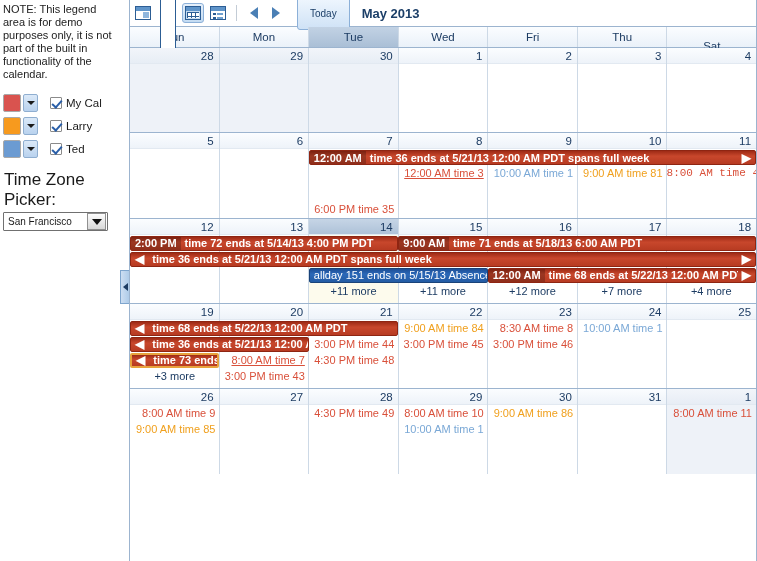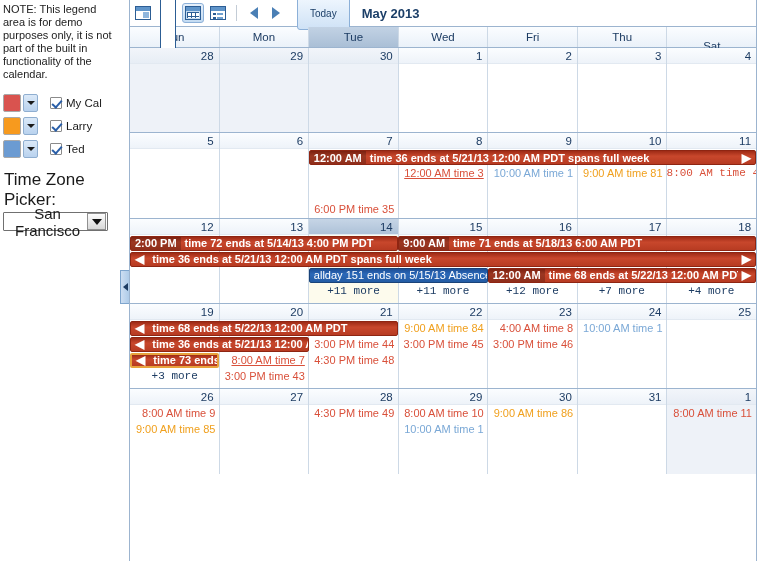--- a/index.html
+++ b/index.html
@@ -44,21 +44,21 @@
     content: ""; position: absolute; left: 3px; top: 0px;
     width: 4px; height: 8px; border: solid #2a5fa8;
     border-width: 0 2px 2px 0; transform: rotate(42deg);
   }
   .cal-label { font-size: 11.5px; color: #1a1a1a; }
   .tz-title { font-size: 17px; color: #1a1a1a; margin: 10px 0 2px 1px; }
   .tz-select {
     width: 105px; height: 19px; border: 1px solid #707070; background: #fff;
     display: flex; align-items: center; border-radius: 1px;
   }
-  .tz-value { font-size: 15px; color: #1a1a1a; padding-left: 4px; flex: 1; text-align: center; }
+  .tz-value { font-size: 10px; color: #1a1a1a; padding-left: 4px; flex: 1; }
   .tz-btn {
     width: 19px; height: 17px; margin-right: 1px;
     background: linear-gradient(to bottom,#fdfdfd,#d8d8d8);
     border: 1px solid #909090; display: flex; align-items: center; justify-content: center;
   }
   .tz-btn .caret {
     width: 0; height: 0; border-left: 5px solid transparent;
     border-right: 5px solid transparent; border-top: 6px solid #111;
   }
 
@@ -180,21 +180,21 @@
     position: absolute; height: 15px; font-size: 11px; line-height: 15px;
     text-align: right; padding-right: 4px; white-space: nowrap; overflow: hidden;
     cursor: pointer;
   }
   .evsimple.c-red { color: #d9503a; }
   .evsimple.c-orange { color: #f0a01e; }
   .evsimple.c-blue { color: #7aa8d6; }
 
   .morelink {
     position: absolute; height: 14px; font-size: 11px; line-height: 14px;
-    text-align: center; color: #1d3c63; cursor: pointer; font-family: Liberation Mono, monospace;
+    text-align: center; color: #1d3c63; cursor: pointer;
   }
 </style>
 </head>
 <body>
 
 <div id="app">
 
   <div id="legend">
     <div class="legend-note">NOTE: This legend area is for demo purposes only, it is not part of the built in functionality of the calendar.</div>
     <div id="calendar-list">
@@ -436,21 +436,21 @@
             </div>
             <div class="evbar red" style="left: 0%; width: 28.5714%; top: 16px;">
               <span class="ev-arrow-l">◀</span>
               <span class="evtitle">time 36 ends at 5/21/13 12:00 AM PDT</span>
             </div>
             <div class="evbar red sel" style="left: 0%; width: 14.2857%; top: 32px;">
               <span class="ev-arrow-l">◀</span>
               <span class="evtitle">time 73 ends at</span>
             </div>
             <div class="evsimple c-orange" style="left: 42.8571%; width: 14.2857%; top: 0px;">9:00 AM time 84</div>
-            <div class="evsimple c-red" style="left: 57.1429%; width: 14.2857%; top: 0px;">4:00 AM time 8</div>
+            <div class="evsimple c-red" style="left: 57.1429%; width: 14.2857%; top: 0px;">8:30 AM time 8</div>
             <div class="evsimple c-blue" style="left: 71.4286%; width: 14.2857%; top: 0px;">10:00 AM time 1</div>
             <div class="evsimple c-red" style="left: 28.5714%; width: 14.2857%; top: 16px;">3:00 PM time 44</div>
             <div class="evsimple c-red" style="left: 42.8571%; width: 14.2857%; top: 16px;">3:00 PM time 45</div>
             <div class="evsimple c-red" style="left: 57.1429%; width: 14.2857%; top: 16px;">3:00 PM time 46</div>
             <div class="evsimple c-red" style="left: 14.2857%; width: 14.2857%; top: 32px; text-decoration: underline;">8:00 AM time 7</div>
             <div class="evsimple c-red" style="left: 28.5714%; width: 14.2857%; top: 32px;">4:30 PM time 48</div>
             <div class="evsimple c-red" style="left: 14.2857%; width: 14.2857%; top: 48px;">3:00 PM time 43</div>
             <div class="morelink" style="left: 0%; width: 14.2857%; top: 48px;">+3 more</div>
           </div>
         </div>

